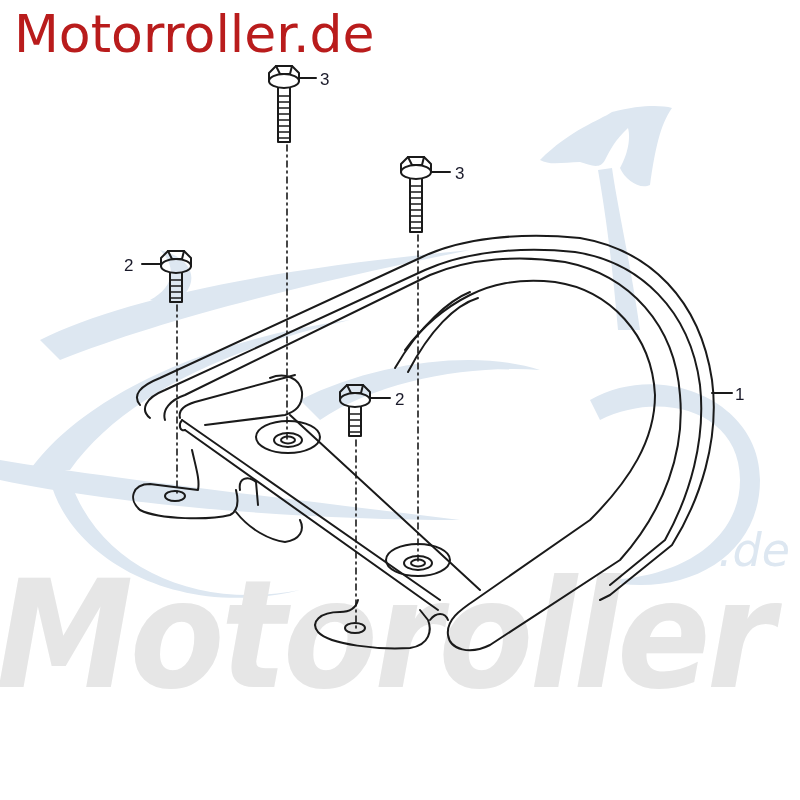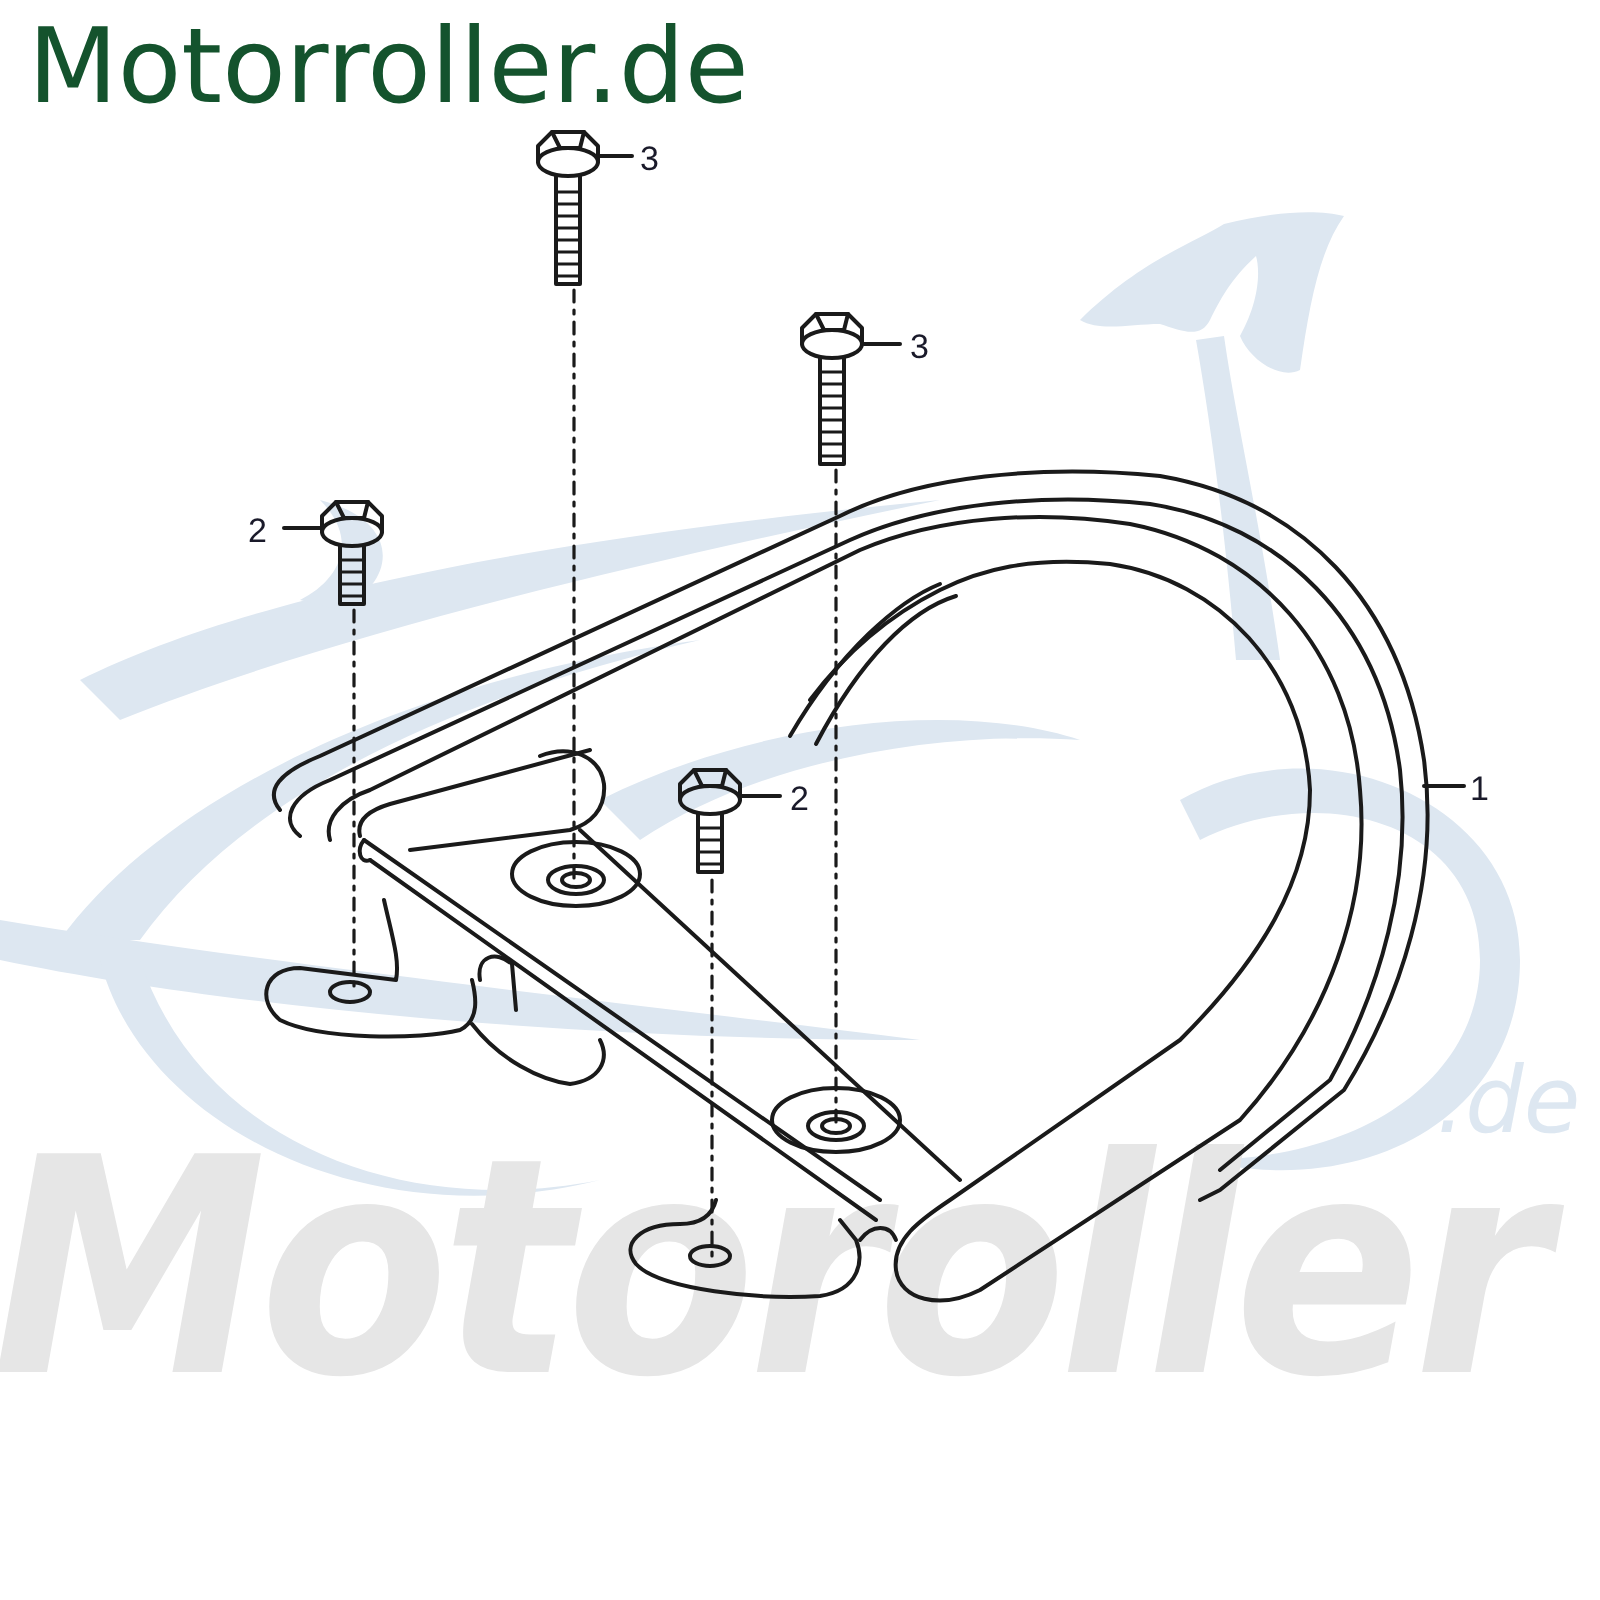--- a/index.html
+++ b/index.html
@@ -1,20 +1,20 @@
 <!DOCTYPE html>
 <html><head>
   <meta charset="utf-8">
   <style>
     html, body { margin: 0; padding: 0; background: #ffffff; }
     body { width: 800px; height: 800px; position: relative; overflow: hidden; font-family: "Liberation Sans", sans-serif; }
     .layer { position: absolute; left: 0; top: 0; width: 800px; height: 800px; }
     .wm-top {
       position: absolute; left: 14px; top: 8px;
-      font-family: "DejaVu Sans", sans-serif; font-size: 52px; color: #14532d;
+      font-family: "DejaVu Sans", sans-serif; font-size: 52px; color: #b91c1c;
       letter-spacing: 0px; line-height: 1;
     }
     .wm-big {
       position: absolute; left: -4px; top: 560px;
       font-family: "DejaVu Sans", sans-serif; font-weight: bold; font-style: italic;
       font-size: 150px; color: #e6e6e6; letter-spacing: -4px; line-height: 1;
       transform: scaleX(0.92); transform-origin: left top;
     }
     .wm-de {
       position: absolute; left: 718px; top: 527px;

